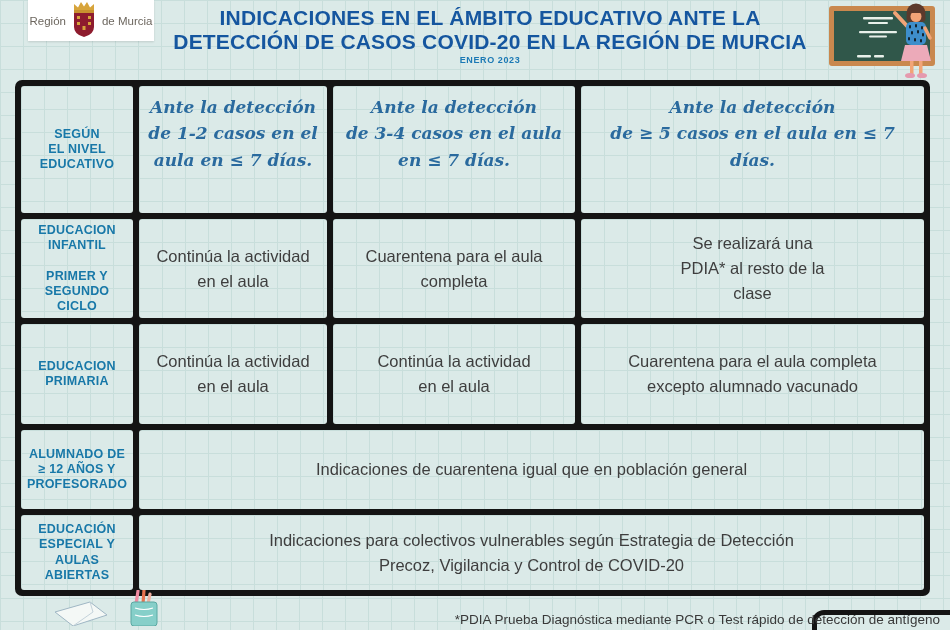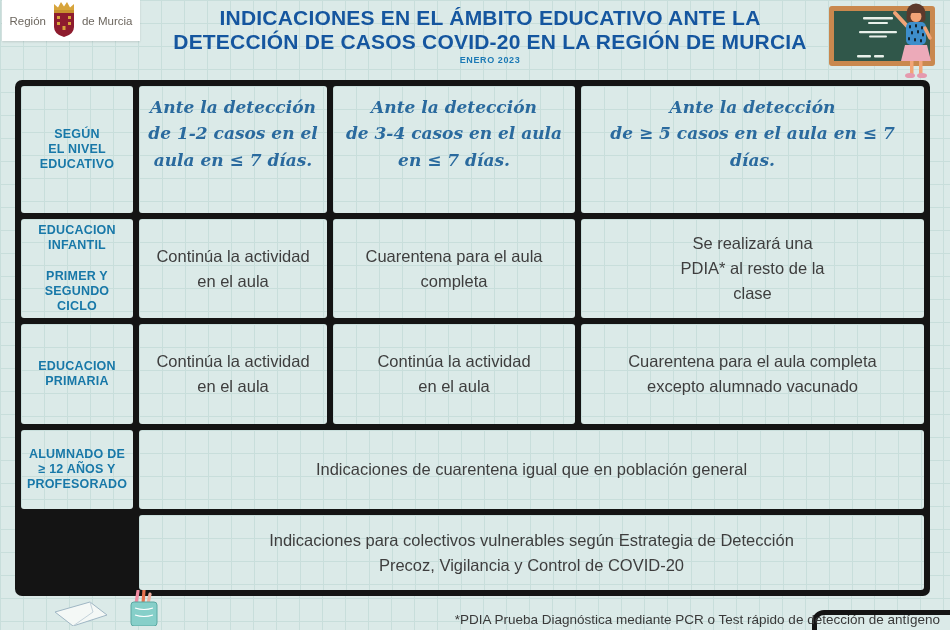--- a/index.html
+++ b/index.html
@@ -7,21 +7,21 @@
     position:relative;width:950px;height:630px;overflow:hidden;
     background-color:#dbeae8;
     background-image:linear-gradient(#c8dedb 1px,transparent 1px),
                      linear-gradient(90deg,#c8dedb 1px,transparent 1px);
     background-size:23px 23px;
     font-family:"Liberation Sans",sans-serif;
   }
   .pre{white-space:pre-line;}
   
   .logo{
-    position:absolute;left:2px;top:0;width:138px;height:41px;background:#ffffff;
+    position:absolute;left:28px;top:0;width:126px;height:41px;background:#ffffff;
     display:flex;align-items:center;justify-content:center;gap:5px;
     box-shadow:0 1px 2px rgba(0,0,0,.12);
   }
   .logo-text{font-size:11.5px;color:#6d675f;}
   .title-block{position:absolute;left:140px;top:6px;width:700px;text-align:center;}
   .title{font-size:21px;font-weight:bold;color:#15569f;line-height:1.12;letter-spacing:.2px;}
   .date{font-size:9px;font-weight:bold;color:#1b79b5;margin-top:2px;letter-spacing:.6px;}
   .teacher-wrap{position:absolute;right:-2px;top:0;}
   
   .grid-table{
@@ -347,20 +347,26 @@
 
     <div class="cell">
       <div class="row-label pre">ALUMNADO DE
 ≥ 12 AÑOS Y
 PROFESORADO</div>
     </div>
     <div class="cell merged">
       <div class="body-text pre">Indicaciones de cuarentena igual que en población general</div>
     </div>
 
+    <div class="cell">
+      <div class="row-label pre">EDUCACIÓN
+ESPECIAL Y
+AULAS
+ABIERTAS</div>
+    </div>
     <div class="cell merged">
       <div class="body-text pre">Indicaciones para colectivos vulnerables según Estrategia de Detección
 Precoz, Vigilancia y Control de COVID-20</div>
     </div>
 
   </div>
 
   <div class="stationery-wrap">
     <svg width="140" height="36" viewBox="0 0 140 36">
       <path d="M20,22 L55,12 L72,25 L38,36 Z" fill="#f4f8f6" stroke="#9fb6c4" stroke-width="1"></path>

